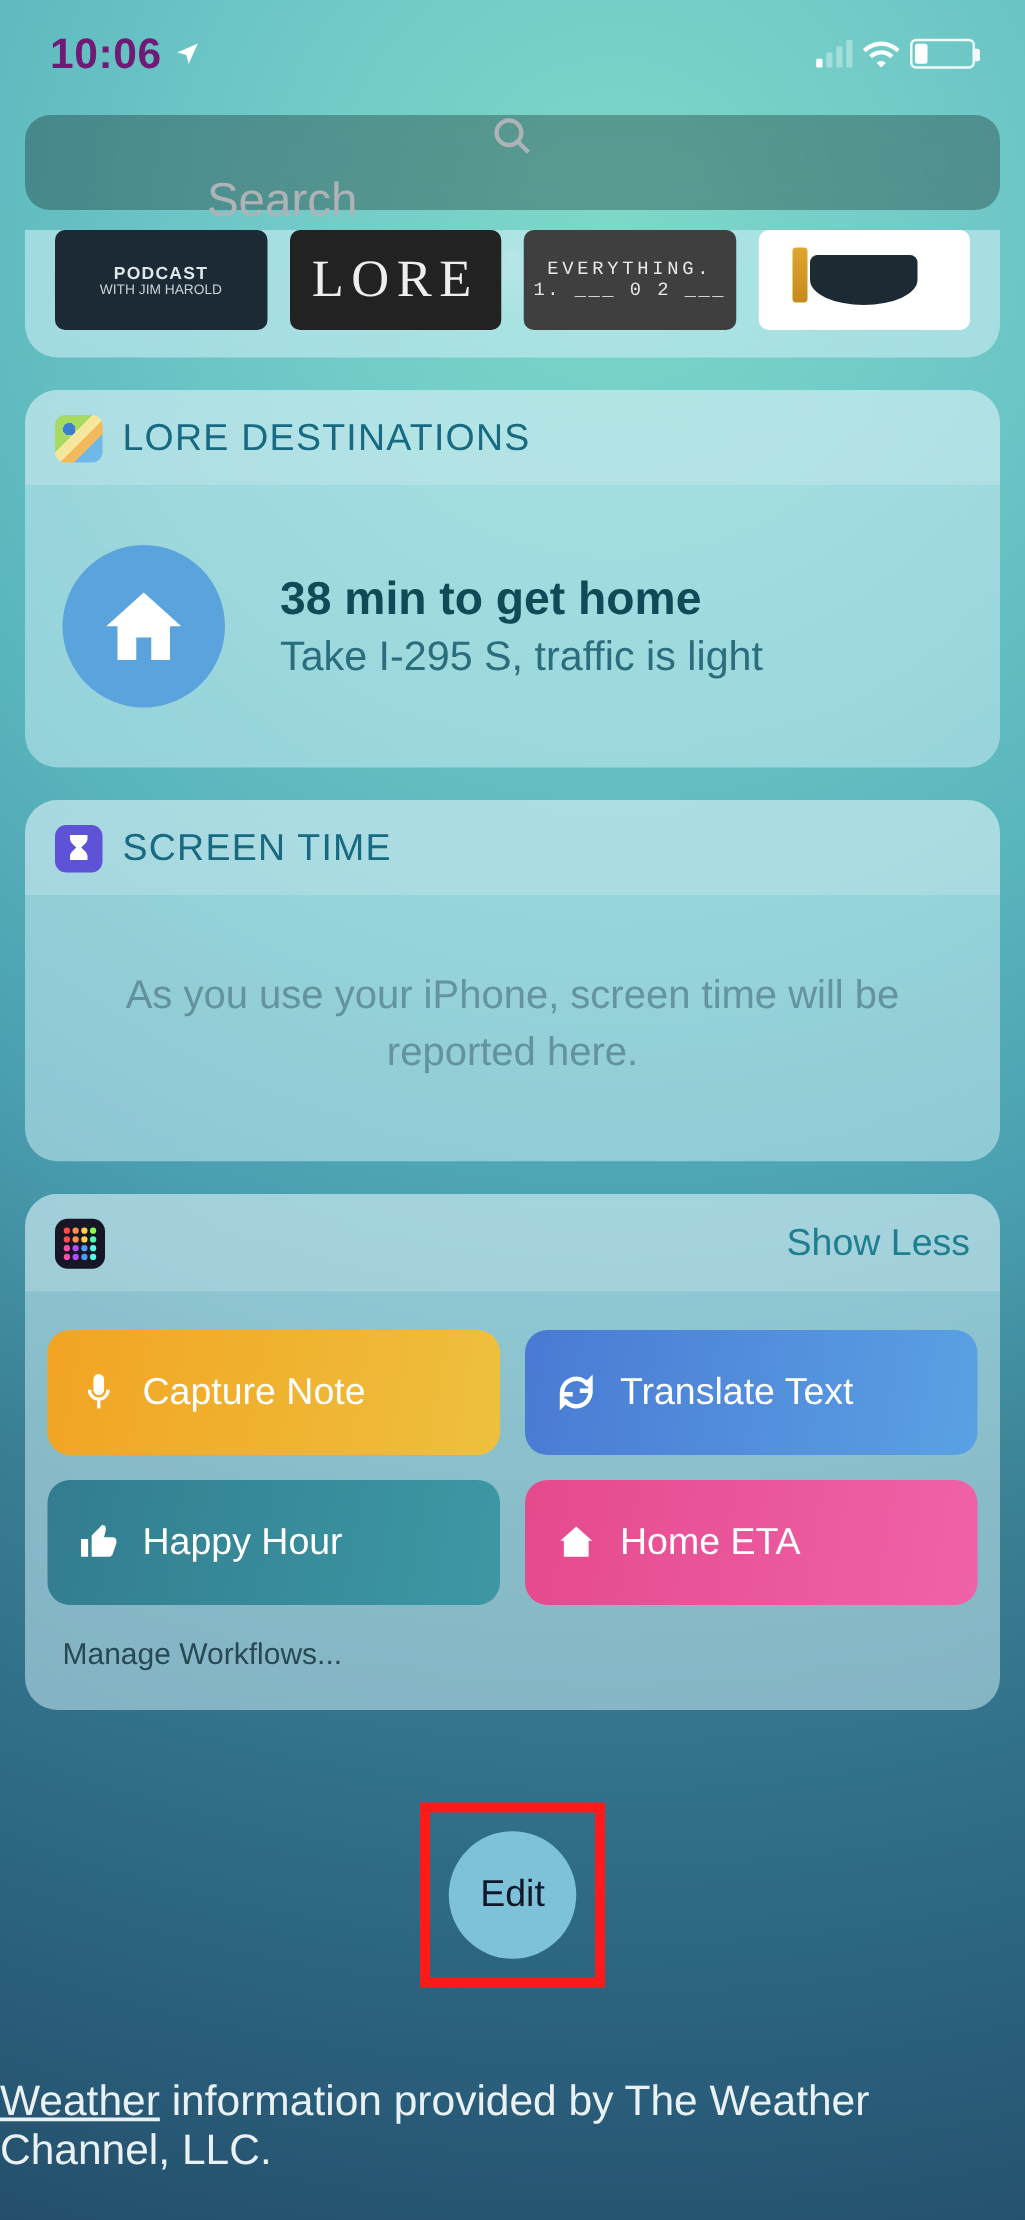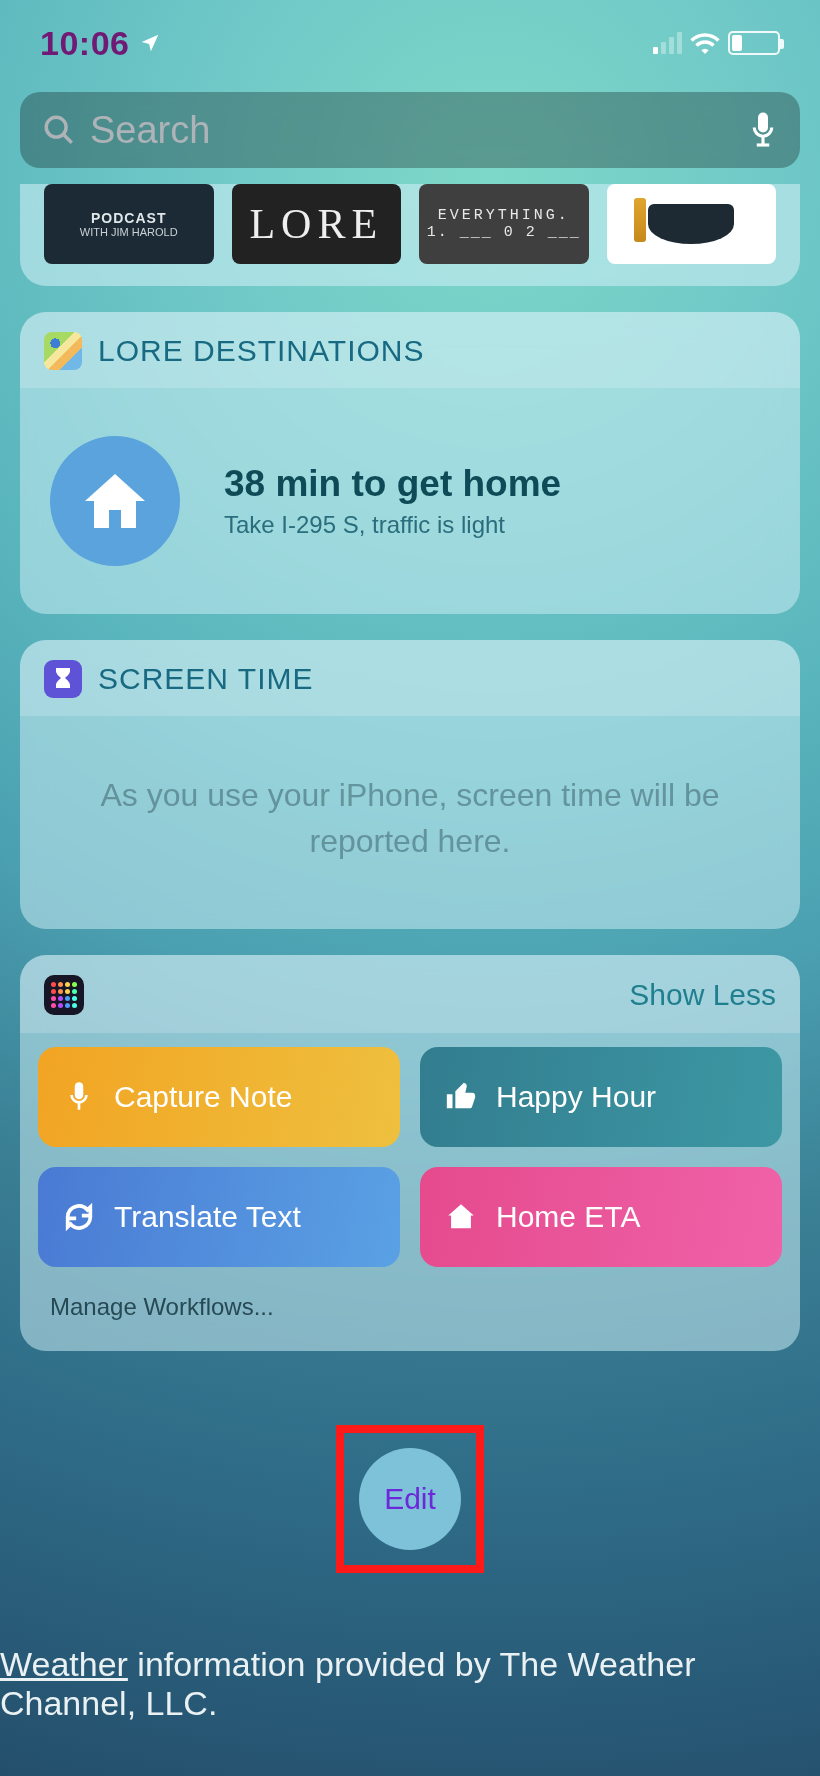--- a/index.html
+++ b/index.html
@@ -37,20 +37,21 @@
   .searchbar {
     margin: 18px 20px 16px 20px;
     height: 76px;
     background: rgba(0,0,0,0.28);
     border-radius: 20px;
     display: flex;
     align-items: center;
     padding: 0 22px;
     gap: 14px;
     backdrop-filter: blur(10px);
+    flex-direction: column;
   }
   .searchbar .mag { width: 34px; height: 34px; flex:0 0 auto; }
   .searchbar input {
     flex: 1;
     background: transparent;
     border: none;
     outline: none;
     font-size: 38px;
     color: #e6e8ea;
   }
@@ -100,32 +101,32 @@
   .pod4 .book { width:86px; height:40px; background:#1d2a33; border-radius:6px 6px 50% 50%/6px 6px 20px 20px; position:relative;}
   .pod4 .book::before{content:""; position:absolute; left:-14px; top:-6px; width:12px; height:44px; background:linear-gradient(#e0a52f,#c68a1c); border-radius:3px;}
 
   
   .maps-icon { width:38px; height:38px; border-radius:8px; background:linear-gradient(135deg,#a6da63 0 40%,#f5e79b 40% 55%,#f4b95b 55% 70%,#6fb8e8 70% 100%); position:relative;}
   .maps-icon::after{content:""; position:absolute; inset:0; background:radial-gradient(circle at 30% 30%, #3d7ed4 0 5px, transparent 5px);}
   .maps-body { display:flex; align-items:center; gap:44px; padding: 48px 30px 48px 30px; }
   .home-circle { width:130px; height:130px; border-radius:50%; background:#5aa3dc; display:flex; align-items:center; justify-content:center; flex:0 0 auto;}
   .home-circle svg { width:72px; height:72px; }
   .maps-text .line1 { font-size:37px; font-weight:700; color:#0f4a57; margin-bottom:6px;}
-  .maps-text .line2 { font-size:24px; color:#2a6d7c; }
+  .maps-text .line2 { font-size:33px; color:#2a6d7c; }
 
   
   .st-icon { width:38px; height:38px; border-radius:9px; background:#5e52d6; display:flex; align-items:center; justify-content:center;}
   .st-icon svg{width:22px;height:26px;}
   .st-body { padding: 56px 40px 64px 40px; text-align:center; font-size:32px; line-height:1.45; color:rgba(70,110,120,0.62);}
 
   
   .wf-icon { width:40px; height:40px; border-radius:10px; background:#161626; display:flex; align-items:center; justify-content:center;}
   .wf-dots { display:grid; grid-template-columns:repeat(4,5px); grid-template-rows:repeat(4,5px); gap:2px;}
   .wf-dots span{width:5px;height:5px;border-radius:50%;}
-  .wf-body { padding: 14px 18px 24px 18px; }
+  .wf-body { padding: 14px 18px 24px 18px; margin-top: 17px; }
   .wf-grid { display:grid; grid-template-columns:1fr 1fr; gap:20px;}
   .wf-btn {
     height: 100px;
     border-radius: 18px;
     display:flex;
     align-items:center;
     gap:18px;
     padding: 0 24px;
     color:#fff;
     font-size:30px;
@@ -133,21 +134,21 @@
   }
   .wf-btn svg, .wf-btn .icn { width:34px; height:34px; flex:0 0 auto;}
   .wf-capture { background: linear-gradient(100deg,#f2a423,#eec03e);}
   .wf-translate { background: linear-gradient(100deg,#4a7ad4,#5aa1e4);}
   .wf-happy { background: linear-gradient(100deg,#327d8f,#3d98a4);}
   .wf-home { background: linear-gradient(100deg,#e54a8d,#f062a8);}
   .wf-manage { padding: 26px 12px 6px 12px; font-size:24px; color:#264954;}
 
   
   .edit-wrap { margin: 54px auto 0 auto; width:148px; height:148px; border:8px solid #ff1a1a; display:flex; align-items:center; justify-content:center;}
-  .edit-btn { width:102px; height:102px; border-radius:50%; background:#7ec2d9; display:flex; align-items:center; justify-content:center; font-size:30px; color:#6d28d9; font-weight:500;}
+  .edit-btn { width:102px; height:102px; border-radius:50%; background:#7ec2d9; display:flex; align-items:center; justify-content:center; font-size:30px; color:#0f172a; font-weight:500;}
 
   .footer { margin-top: 72px; font-size:34px; color:#eaf1f3;}
   .footer .wlink { text-decoration: underline; }
 
 </style>
 </head>
 <body>
 
 <div class="status-bar">
   <div class="status-left">
@@ -265,33 +266,33 @@
     <div class="wf-body">
       <div class="wf-grid">
         <div class="wf-btn wf-capture">
           <svg viewBox="0 0 24 32" fill="#fff">
               <rect x="8" y="2" width="8" height="16" rx="4"></rect>
               <path d="M5 14a7 7 0 0014 0" stroke="#fff" stroke-width="2.5" fill="none"></path>
               <line x1="12" y1="21" x2="12" y2="28" stroke="#fff" stroke-width="2.5"></line>
             </svg>
           <span>Capture Note</span>
         </div>
-        <div class="wf-btn wf-happy">
-          <svg viewBox="0 0 24 24" fill="#fff">
-              <path d="M2 20h4V10H2v10zm20-9c0-1.1-.9-2-2-2h-5l1-4V4c0-.6-.2-1-.6-1.4L14 2 8 8v12h10c.8 0 1.5-.5 1.8-1.2l2-6c.1-.3.2-.5.2-.8v-1z"></path>
-            </svg>
-          <span>Happy Hour</span>
-        </div>
         <div class="wf-btn wf-translate">
           <svg viewBox="0 0 24 24" fill="none" stroke="#fff" stroke-width="2.6">
               <path d="M4 12a8 8 0 0114-5l2-2v6h-6"></path>
               <path d="M20 12a8 8 0 01-14 5l-2 2v-6h6"></path>
             </svg>
           <span>Translate Text</span>
         </div>
+        <div class="wf-btn wf-happy">
+          <svg viewBox="0 0 24 24" fill="#fff">
+              <path d="M2 20h4V10H2v10zm20-9c0-1.1-.9-2-2-2h-5l1-4V4c0-.6-.2-1-.6-1.4L14 2 8 8v12h10c.8 0 1.5-.5 1.8-1.2l2-6c.1-.3.2-.5.2-.8v-1z"></path>
+            </svg>
+          <span>Happy Hour</span>
+        </div>
         <div class="wf-btn wf-home">
           <svg viewBox="0 0 24 24" fill="#fff">
               <path d="M12 3l9 8h-2v9H5v-9H3l9-8z"></path>
             </svg>
           <span>Home ETA</span>
         </div>
       </div>
       <div class="wf-manage">Manage Workflows...</div>
     </div>
   </div>

